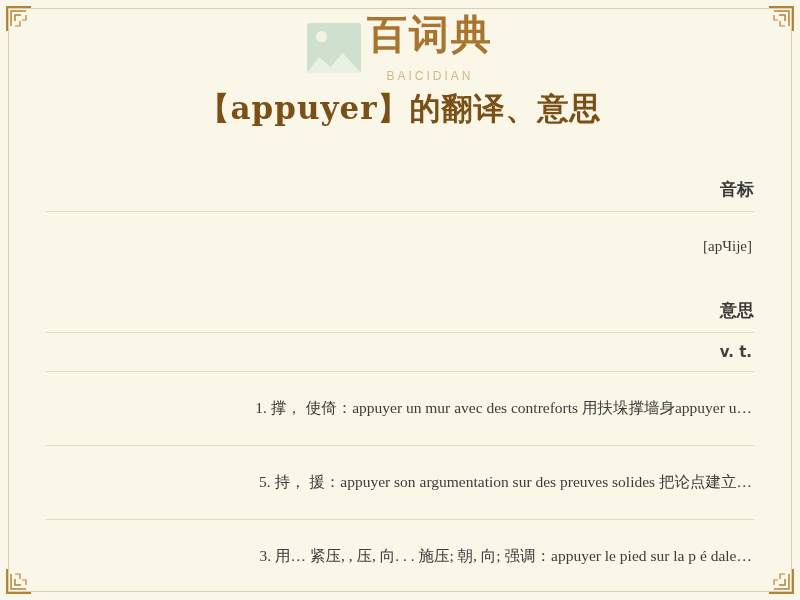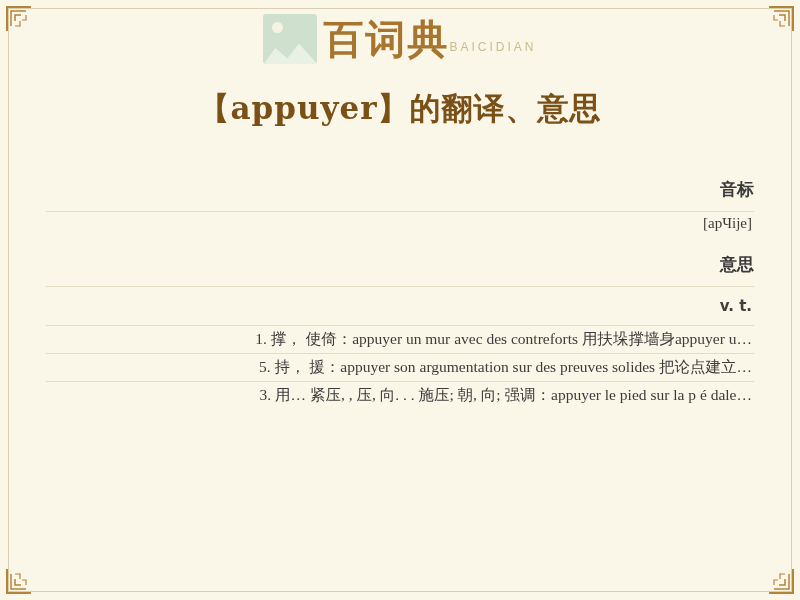--- a/index.html
+++ b/index.html
@@ -65,21 +65,21 @@
   }
   .logo-mark .sun {
     position: absolute;
     left: 9px; top: 8px;
     width: 11px; height: 11px;
     border-radius: 50%;
     background: #f6f3e2;
   }
   .logo-text {
     display: flex;
-    flex-direction: row;
+    flex-direction: column;
     align-items: center;
     line-height: 1;
     text-align: center;
   }
   .logo-cn {
     font-family: "DejaVu Serif", serif;
     font-size: 40px;
     font-weight: bold;
     color: #a7752d;
     letter-spacing: 2px;
@@ -118,21 +118,21 @@
     font-size: 17px;
     font-weight: bold;
     color: #3a3a3a;
     margin: 14px 0 0 0;
     padding: 4px 0 10px 0;
   }
   .row {
     font-family: "Liberation Serif", serif;
     font-size: 15.5px;
     color: #3b3b3b;
-    padding: 3px 2px;
+    padding: 26px 2px;
     border-top: 1px solid #e3dcc4;
     white-space: nowrap;
     overflow: hidden;
     text-overflow: ellipsis;
   }
   .phonetic {
     font-size: 15px;
     color: #3b3b3b;
   }
   .pos {

